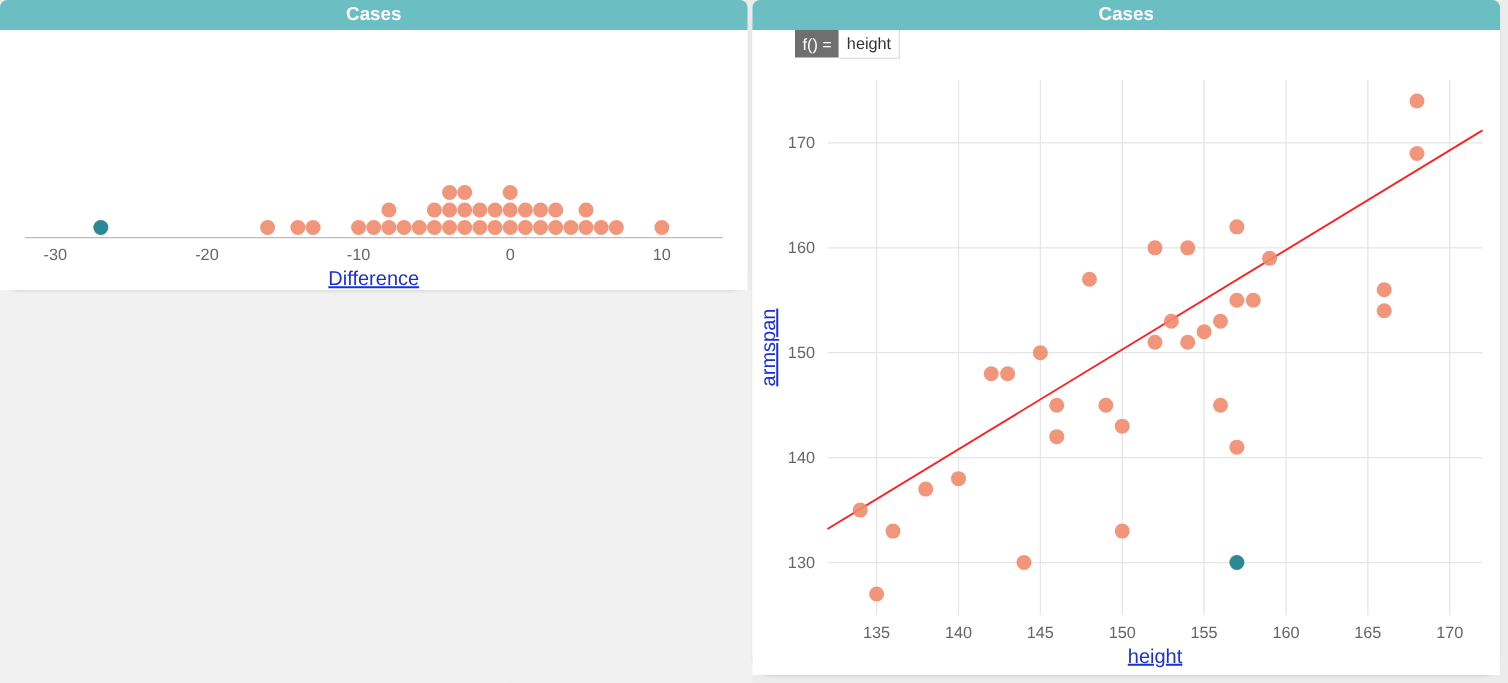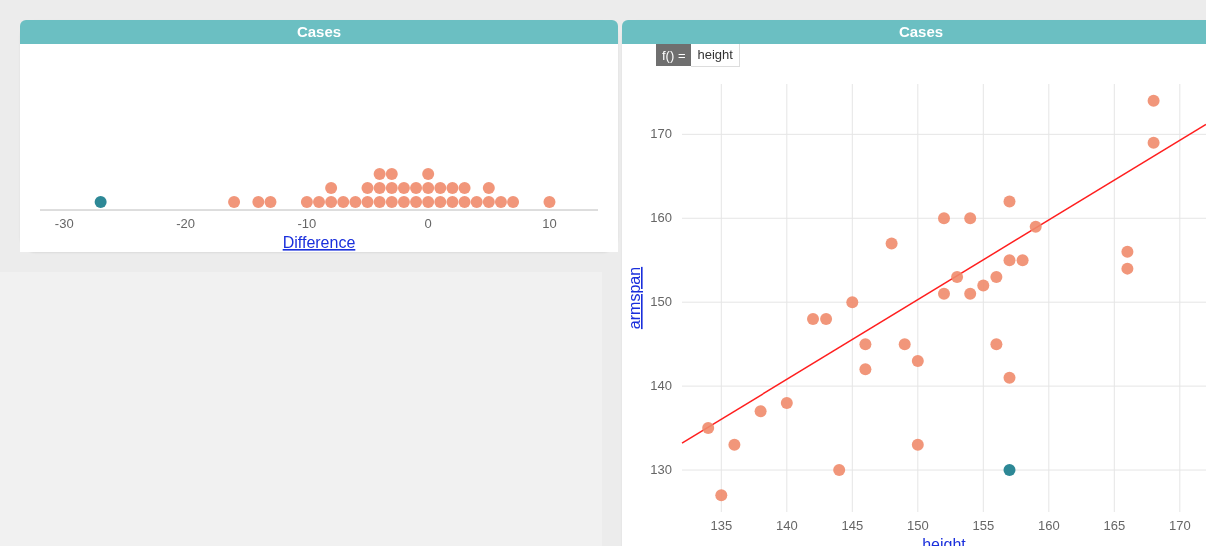--- a/index.html
+++ b/index.html
@@ -14,21 +14,21 @@
   }
   .workspace {
     display: flex;
     flex-direction: row;
     width: 100%;
     height: 100%;
   }
   .panel {
     background: #fff;
     border-radius: 16px;
-    margin: 20px;
+    margin: 0;
     box-shadow: 0 1px 2px rgba(0,0,0,0.08);
     position: relative;
     flex-shrink: 0;
   }
   .panel.left {
     width: 598px;
     height: 232px; 
   }
   .left-col {
     width: 602px;

